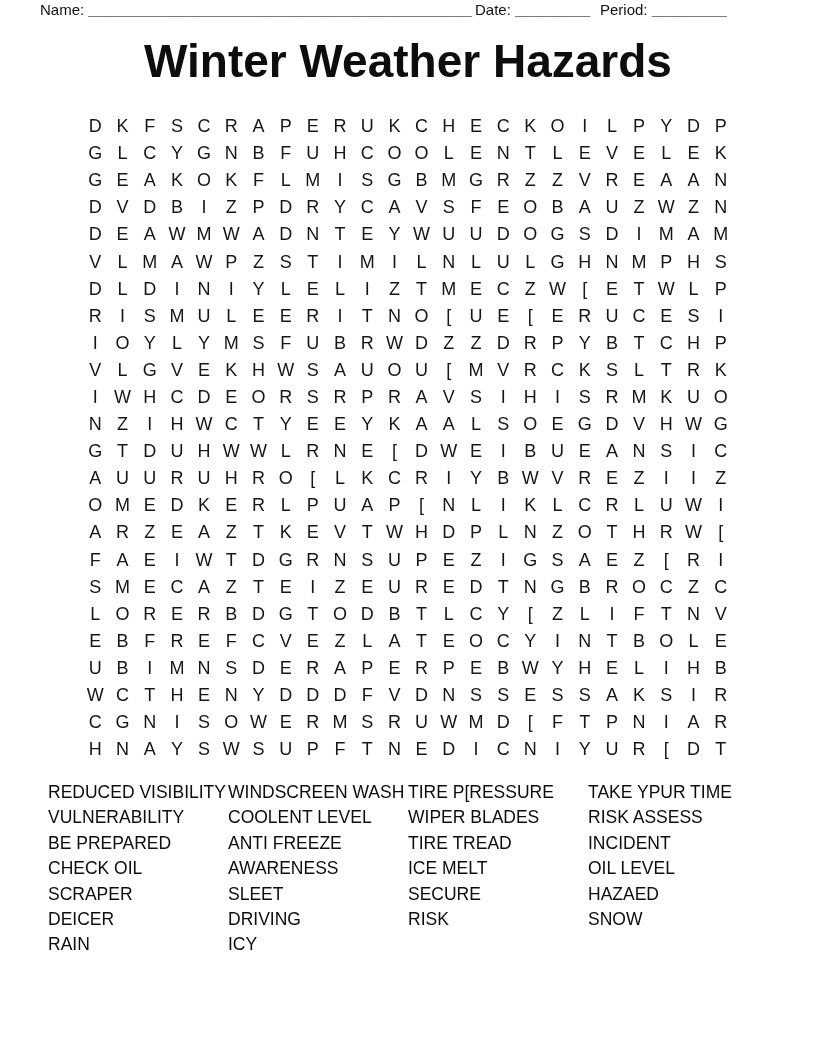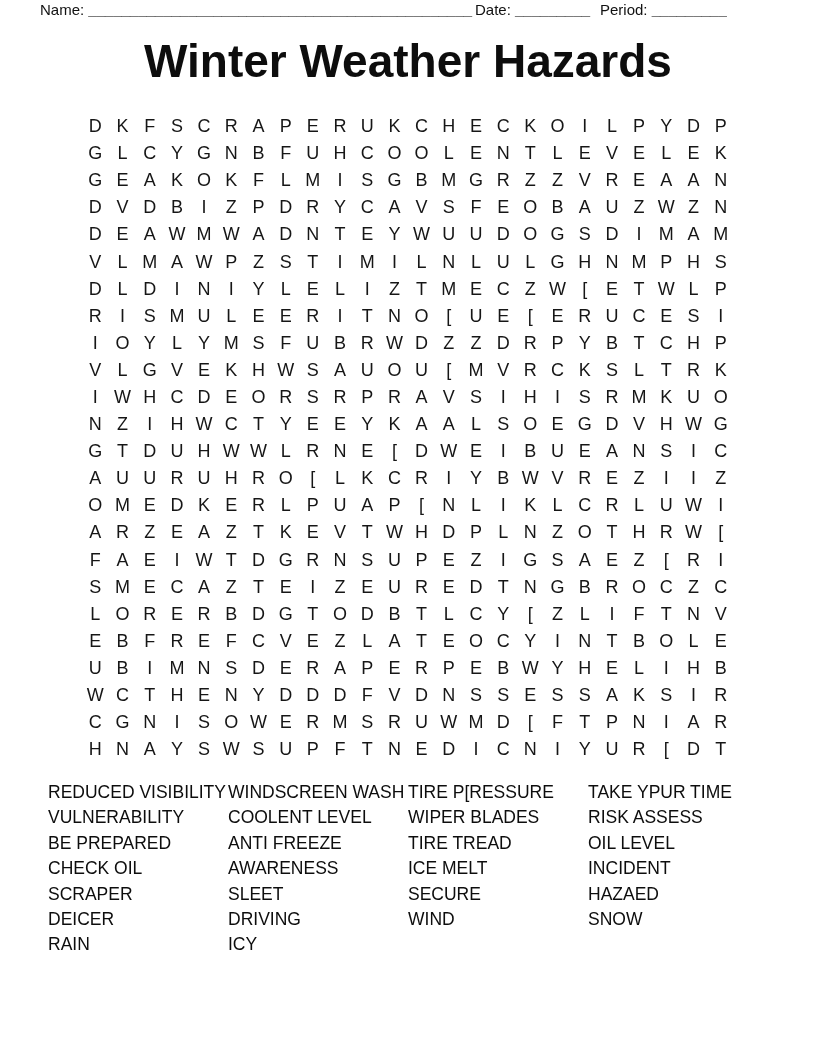--- a/index.html
+++ b/index.html
@@ -682,25 +682,25 @@
         <div class="word">SLEET</div>
         <div class="word">DRIVING</div>
         <div class="word">ICY</div>
       </div>
       <div class="wordcol">
         <div class="word">TIRE P[RESSURE</div>
         <div class="word">WIPER BLADES</div>
         <div class="word">TIRE TREAD</div>
         <div class="word">ICE MELT</div>
         <div class="word">SECURE</div>
-        <div class="word">WIND</div>
+        <div class="word">RISK</div>
       </div>
       <div class="wordcol">
         <div class="word">TAKE YPUR TIME</div>
         <div class="word">RISK ASSESS</div>
+        <div class="word">INCIDENT</div>
         <div class="word">OIL LEVEL</div>
-        <div class="word">INCIDENT</div>
         <div class="word">HAZAED</div>
         <div class="word">SNOW</div>
       </div>
     </div>
 
 </div>
 
 </body></html>

